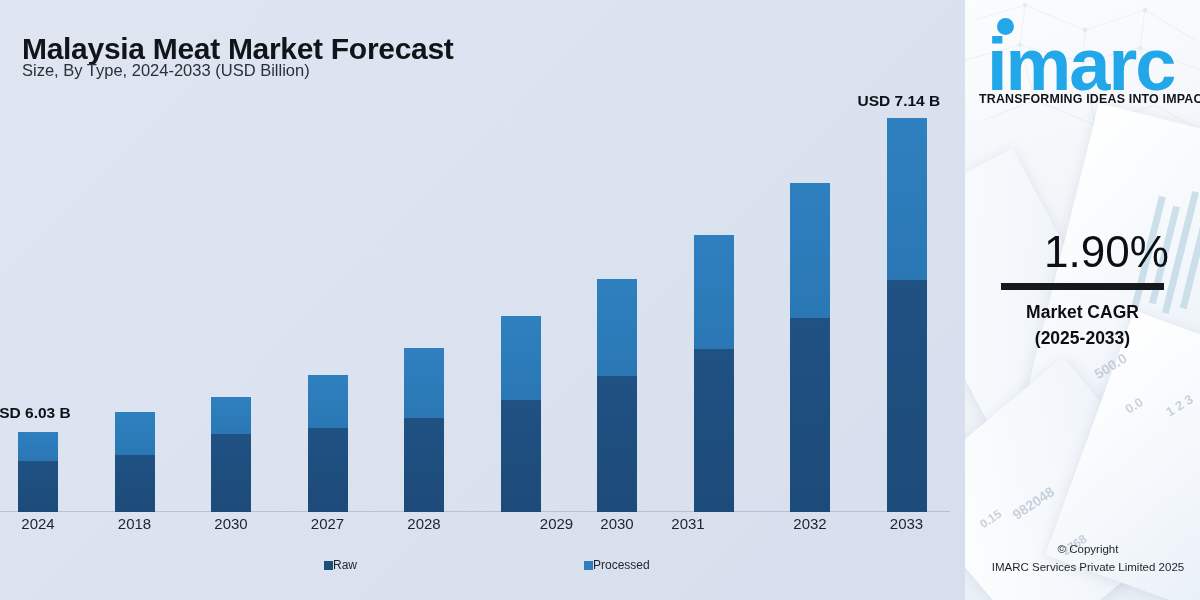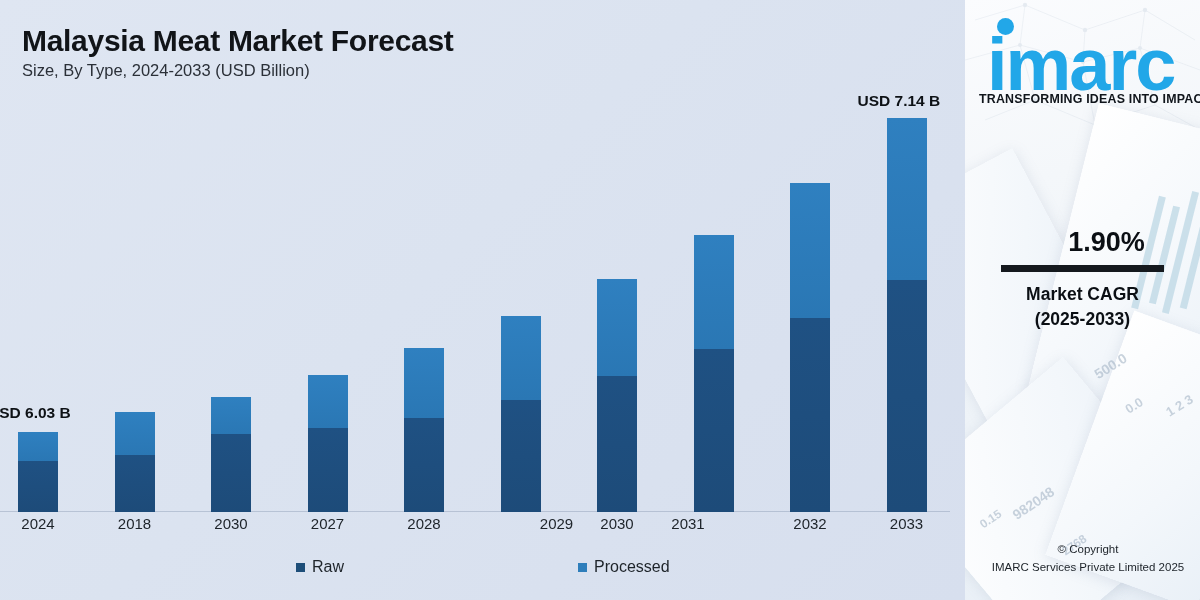--- a/index.html
+++ b/index.html
@@ -12,21 +12,21 @@
   }
   #root { position:relative; width:1200px; height:600px; }
 
   
   .chart-panel {
     position:absolute; left:0; top:0; width:965px; height:600px;
     background:linear-gradient(135deg,#dfe6f2 0%,#dbe3f0 45%,#d7dfee 100%);
     overflow:hidden;
   }
   .chart-title {
-    position:absolute; left:22px; top:24px;
+    position:absolute; left:22px; top:32px;
     font-size:30px; font-weight:bold; color:#111418;
     letter-spacing:-0.3px; white-space:nowrap;
   }
   .chart-subtitle {
     position:absolute; left:22px; top:61px;
     font-size:16.5px; color:#2b3038; white-space:nowrap;
   }
 
   .plot {
     position:absolute; left:0; top:100px; width:965px; height:412px;
@@ -49,22 +49,22 @@
   .x-axis { position:absolute; left:0; top:515px; width:965px; height:30px; }
   .x-tick {
     position:absolute; top:0; font-size:15px; color:#1d2329;
     text-align:center; transform:translateX(-50%); white-space:nowrap;
   }
 
   .legend {
     position:absolute; left:0; top:558px; width:965px; height:30px;
   }
   .legend-item {
-    position:absolute; display:flex; align-items:center; gap:7px;
-    font-size:16px; color:#1d2329; white-space:nowrap;
+    position:absolute; display:flex; align-items:center; gap:0;
+    font-size:12px; color:#1d2329; white-space:nowrap;margin-left:28px;
   }
   .legend-swatch { width:9px; height:9px; display:inline-block; }
 
   
   .brand-panel {
     position:absolute; left:965px; top:0; width:235px; height:600px;
     background:linear-gradient(160deg,#fbfcfe 0%,#f4f7fa 30%,#eef3f8 62%,#e8eff6 100%);
     overflow:hidden;
   }
   .panel-deco { position:absolute; inset:0; overflow:hidden; pointer-events:none; }
@@ -89,21 +89,21 @@
     font-size:74px; font-weight:bold; color:#22a7e8;
     letter-spacing:-2px; line-height:.9; white-space:nowrap;
   }
   .logo-tagline {
     position:absolute; left:14px; top:92px;
     font-size:12.4px; font-weight:bold; color:#10151b;
     letter-spacing:.2px; white-space:nowrap;
   }
 
   .cagr-block { position:absolute; left:0; top:228px; width:235px; text-align:center; }
-  .cagr-value { font-size:27px; font-weight:bold; color:#0b0f14; line-height:1.1;padding-left:48px; }
+  .cagr-value { font-size:44px; font-weight:normal; color:#0b0f14; line-height:1.1;padding-left:48px; }
   .cagr-rule { width:163px; height:7px; background:#15191e; margin:7px auto 10px; }
   .cagr-label { font-size:17.5px; font-weight:bold; color:#0b0f14; line-height:1.45; }
   .cagr-period { font-size:17.5px; font-weight:bold; color:#0b0f14; line-height:1.45; }
 
   .copyright {
     position:absolute; left:0; top:541px; width:246px; text-align:center;
     font-size:11.5px; color:#1c2228; line-height:1.55; white-space:nowrap;
   }
 </style>
 </head>
@@ -177,21 +177,21 @@
         <div class="x-tick" style="left: 688px;">2031</div>
         <div class="x-tick" style="left: 810px;">2032</div>
         <div class="x-tick" style="left: 906.5px;">2033</div>
       </div>
 
     <div class="legend" id="legend">
         <div class="legend-item" style="left: 296px;">
           <span class="legend-swatch" style="background: rgb(29, 78, 121);"></span>
           <span>Raw</span>
         </div>
-        <div class="legend-item" style="left: 578px;">
+        <div class="legend-item" style="left: 556px;">
           <span class="legend-swatch" style="background: rgb(46, 126, 187);"></span>
           <span>Processed</span>
         </div>
       </div>
   </div>
 
   <div class="brand-panel">
 
     <div class="panel-deco">
       <svg class="deco-net" viewBox="0 0 235 150">

